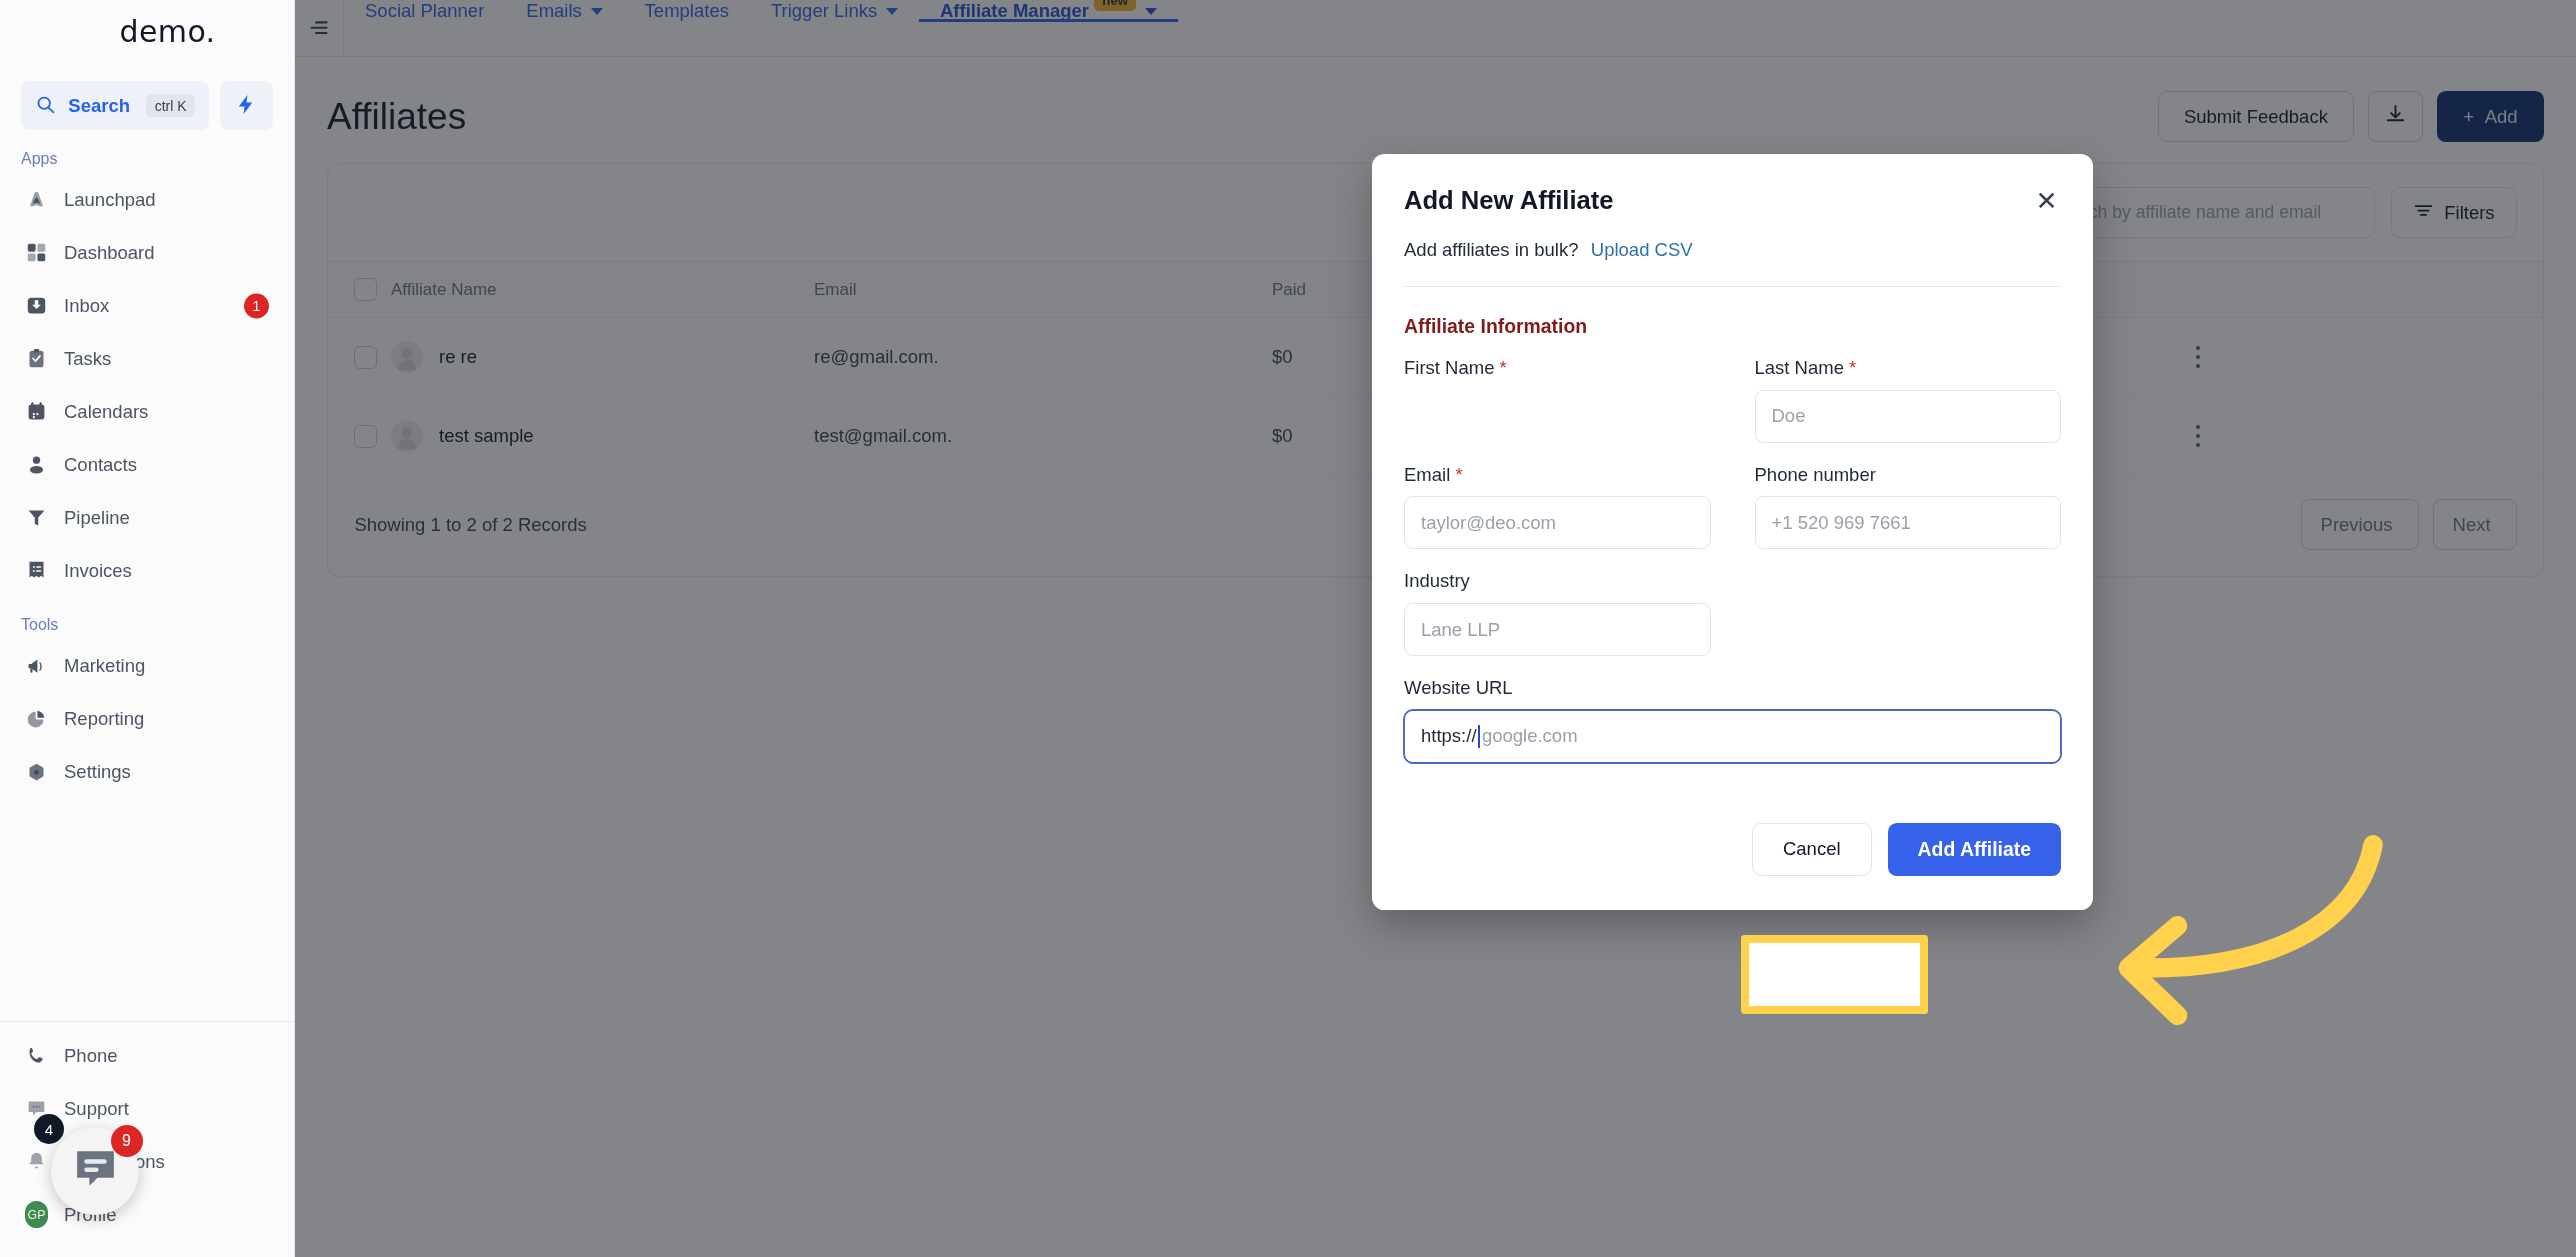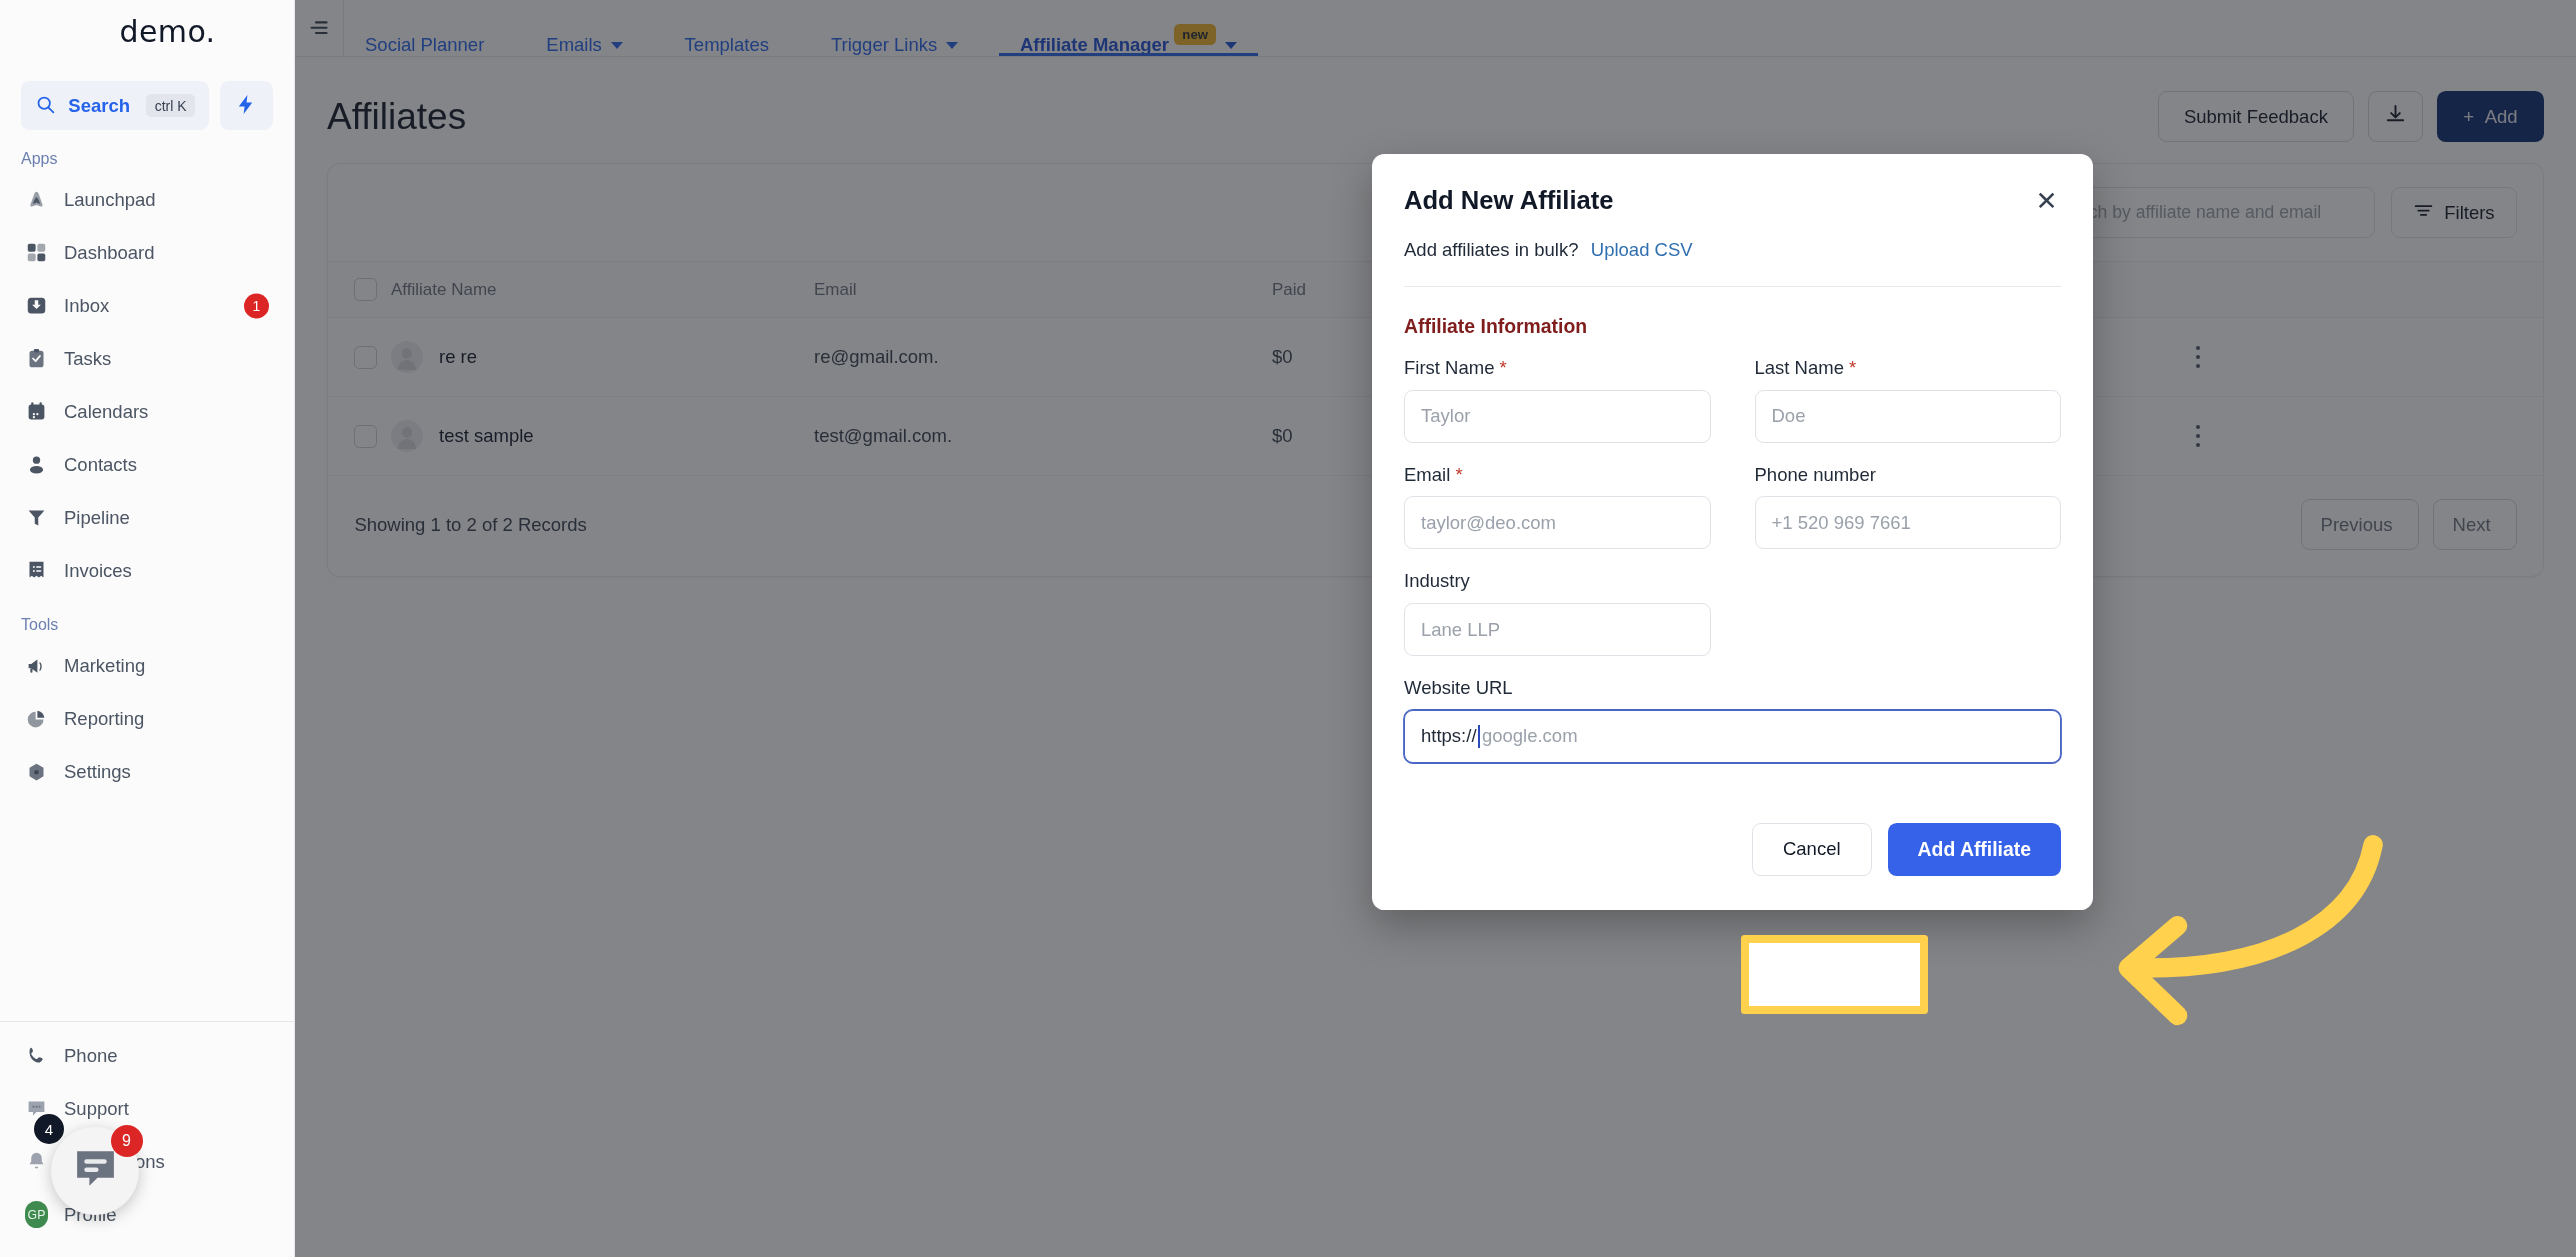--- a/index.html
+++ b/index.html
@@ -97,21 +97,21 @@
 
   .topnav {
     height: 57px; background:#fff; border-bottom: 0.9px solid #e5e7eb;
     display:flex; align-items:stretch; padding-left: 0;
     position:relative; z-index: 3;
   }
   .hamburger {
     width: 49px; display:flex; align-items:center; justify-content:center;
     border-right:0.9px solid #e5e7eb; cursor:pointer;
   }
-  .tabs { display:flex; align-items:flex-end;gap:20px; }
+  .tabs { display:flex; align-items:flex-start; }
   .tab {
     display:flex; align-items:center; gap: 8.8px; padding: 0 21px;
     font-size: 18.5px; color:#2563eb; cursor:pointer; position:relative;
     white-space:nowrap;
   }
   .tab.active { color:#1d4ed8; font-weight:700; }
   .tab.active::after {
     content:""; position:absolute; left:0; right:0; bottom:0; height:3.5px; background:#2563eb;
   }
   .tab .new-badge {
@@ -610,21 +610,20 @@
 
       <div class="section-title">Affiliate Information</div>
 
       <div class="form-grid">
 
         <div class="field">
           <label class="field-label">
             <span>First Name</span>
             <span class="req">*</span>
           </label>
-          <div class="input">Taylor</div>
         </div>
 
         <div class="field">
           <label class="field-label">
             <span>Last Name</span>
             <span class="req">*</span>
           </label>
           <div class="input">Doe</div>
         </div>
 

